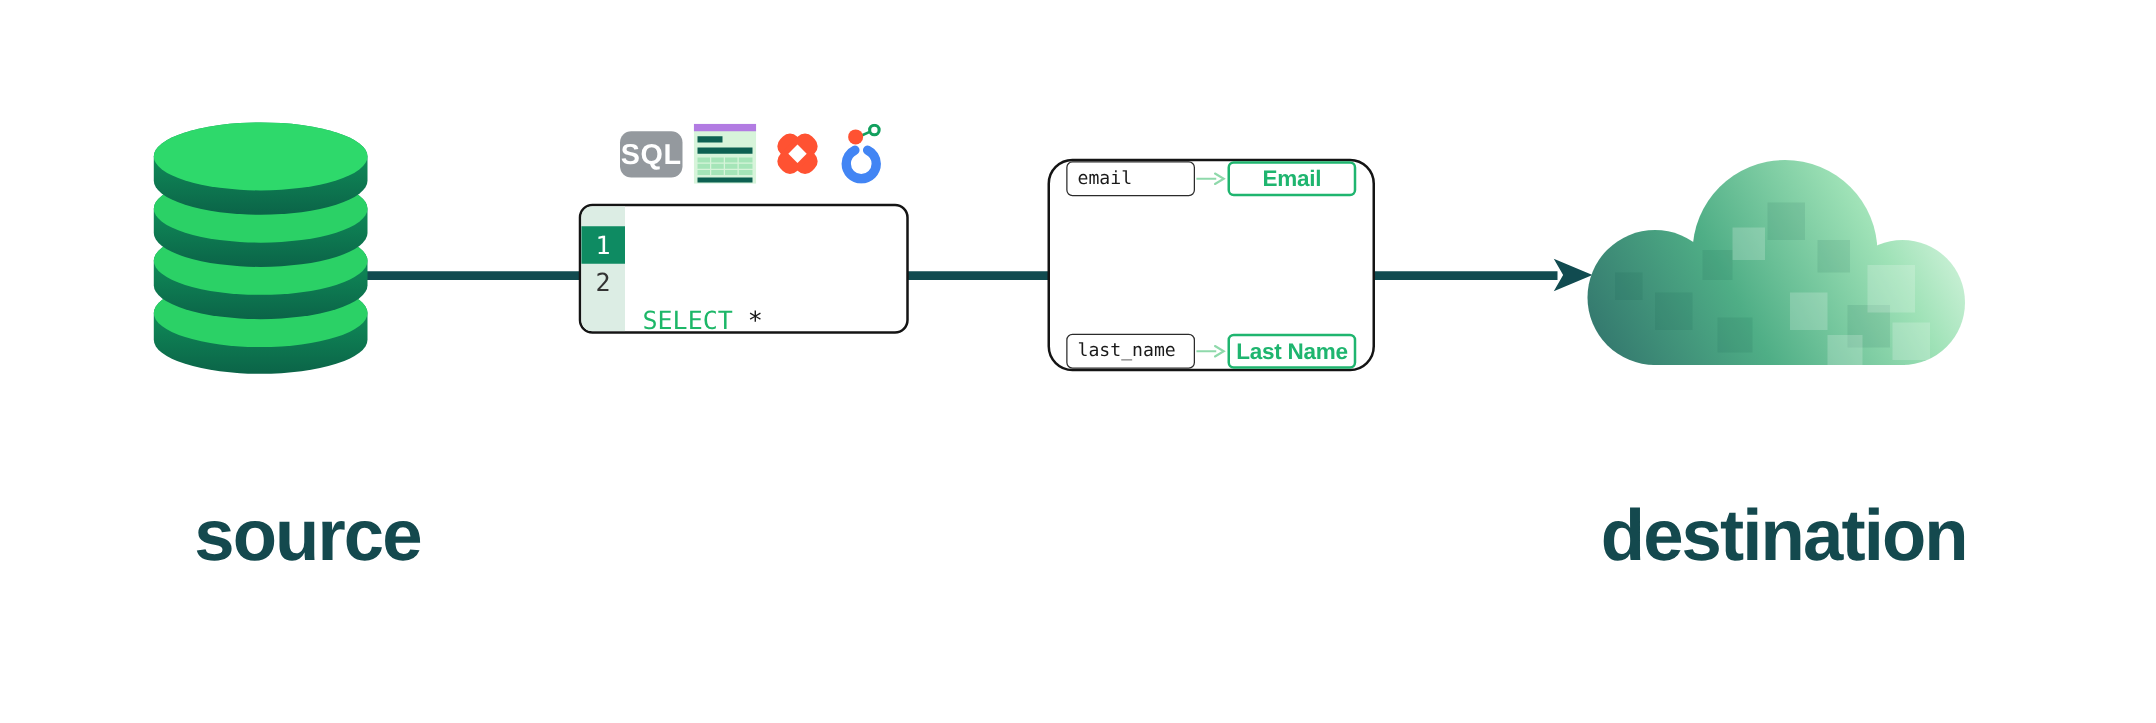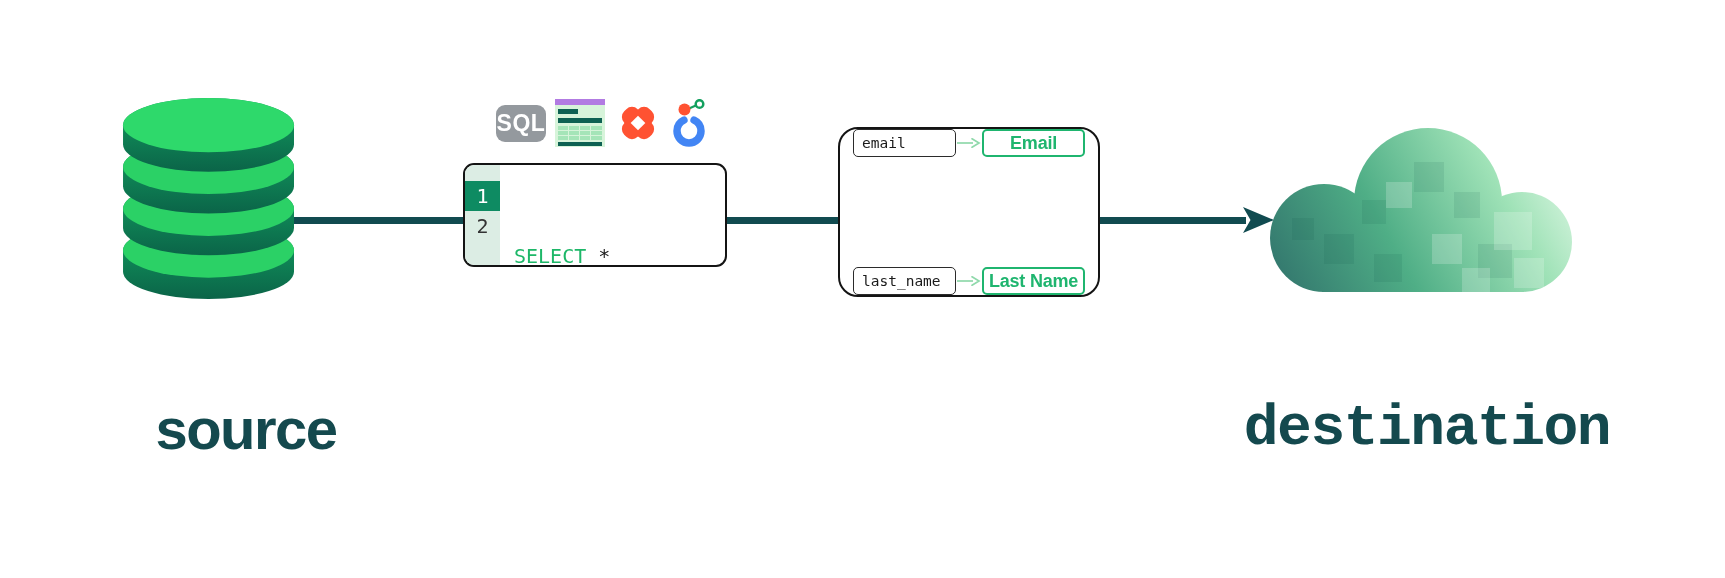--- a/index.html
+++ b/index.html
@@ -59,21 +59,21 @@
   
   .cloud-icon{position:absolute;left:1266px;top:126px;}
   
   .stage-label{
     position:absolute;top:399px;transform:translateX(-50%);
     font-size:58px;font-weight:700;color:#14494e;letter-spacing:-1.5px;line-height:1.05;
   }
   .lbl-source{left:198px;margin-left:48px;}
   .lbl-model{left:567px;}
   .lbl-sync{left:918px;}
-  .lbl-destination{left:1427px;font-family:Liberation Mono, monospace;}
+  .lbl-destination{left:1427px;}
 </style>
 </head>
 <body>
 
 <div class="canvas">
 
   <div class="flow-line line1"></div>
   <div class="flow-line line2"></div>
   <div class="flow-line line3"></div>
   <svg class="arrowhead" width="34" height="30" viewBox="0 0 34 30">

